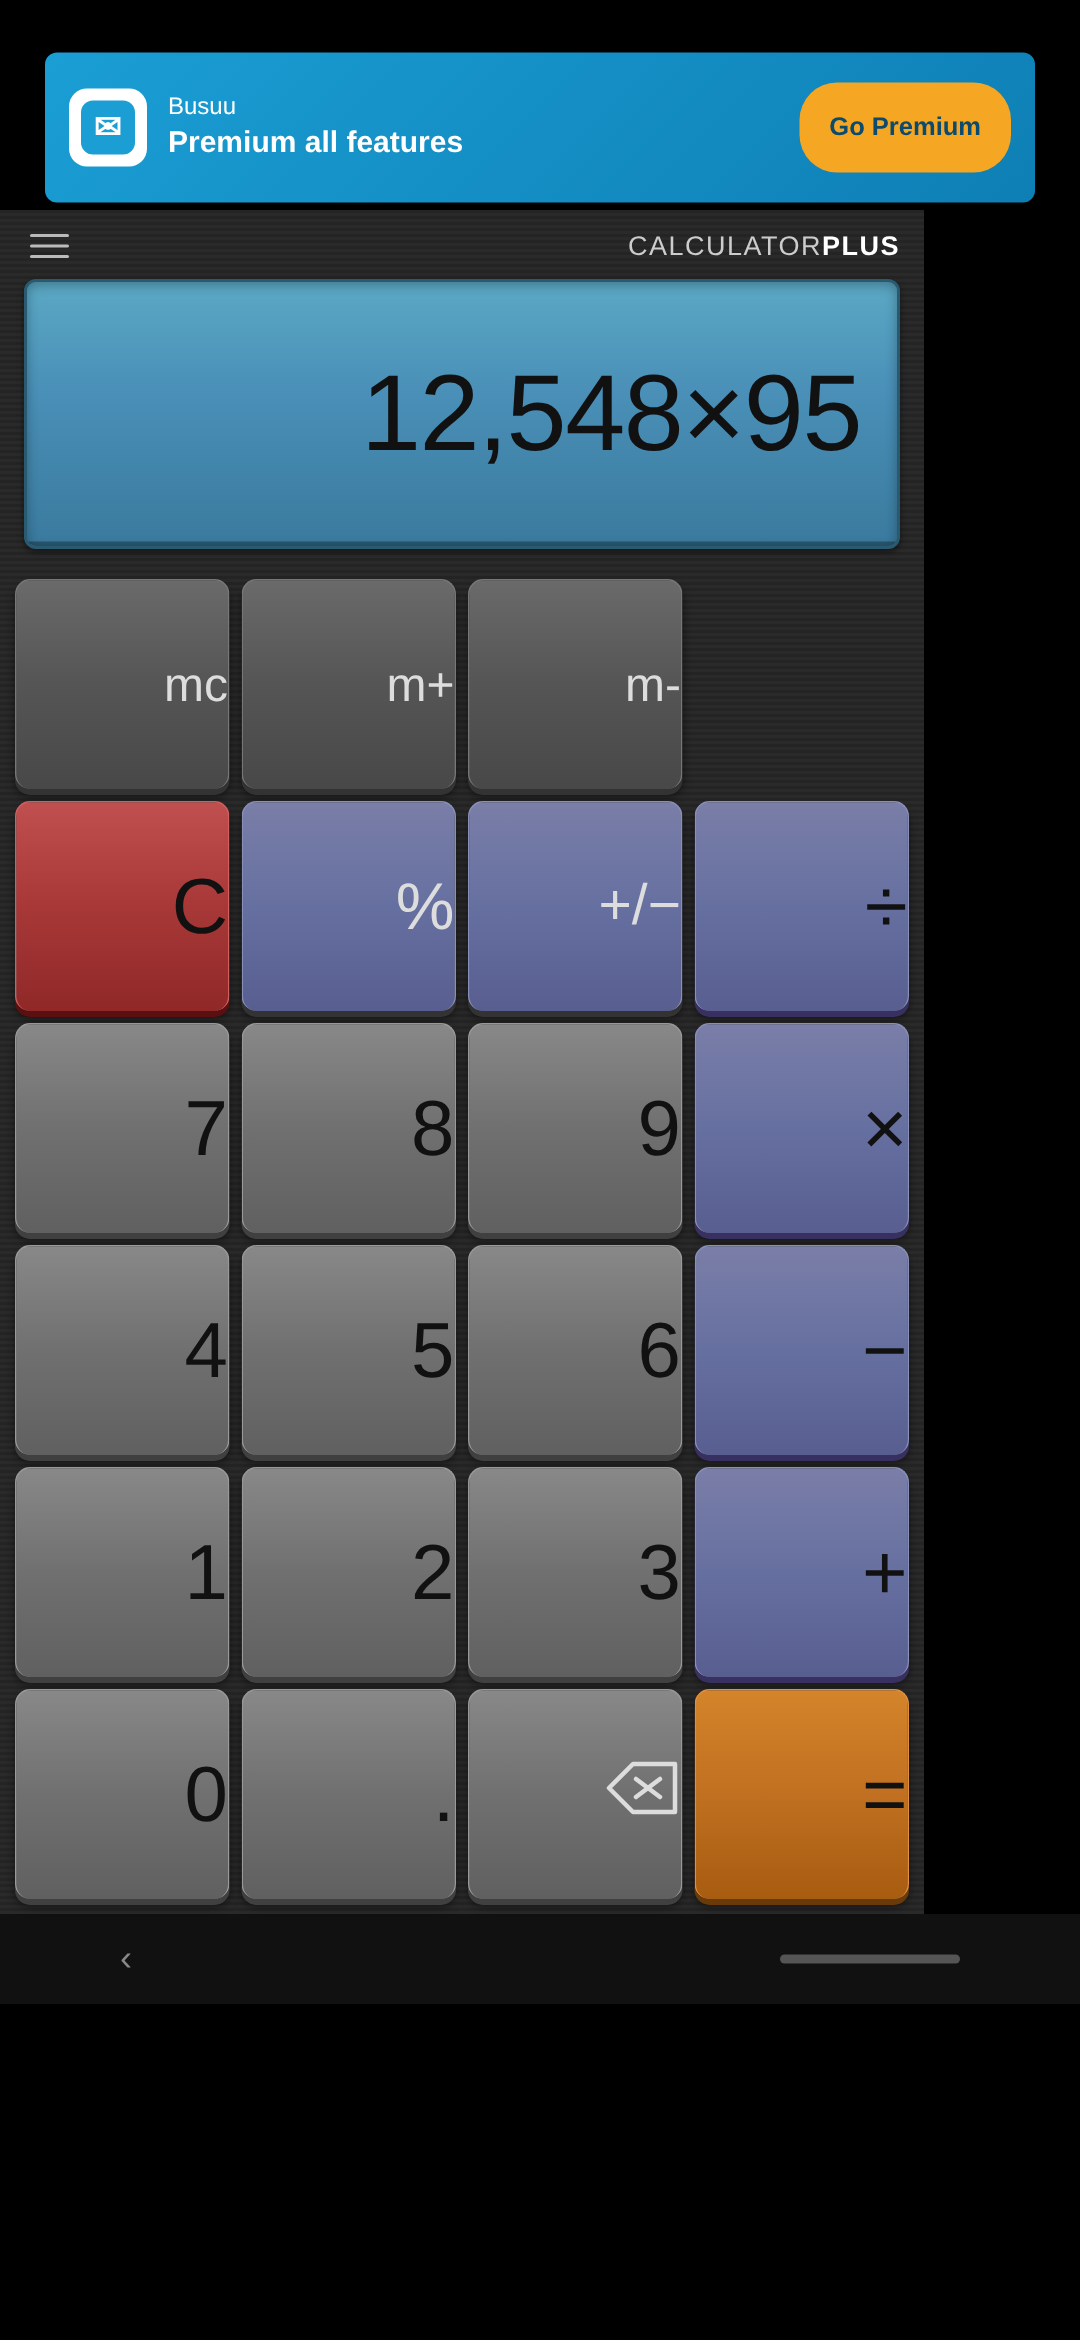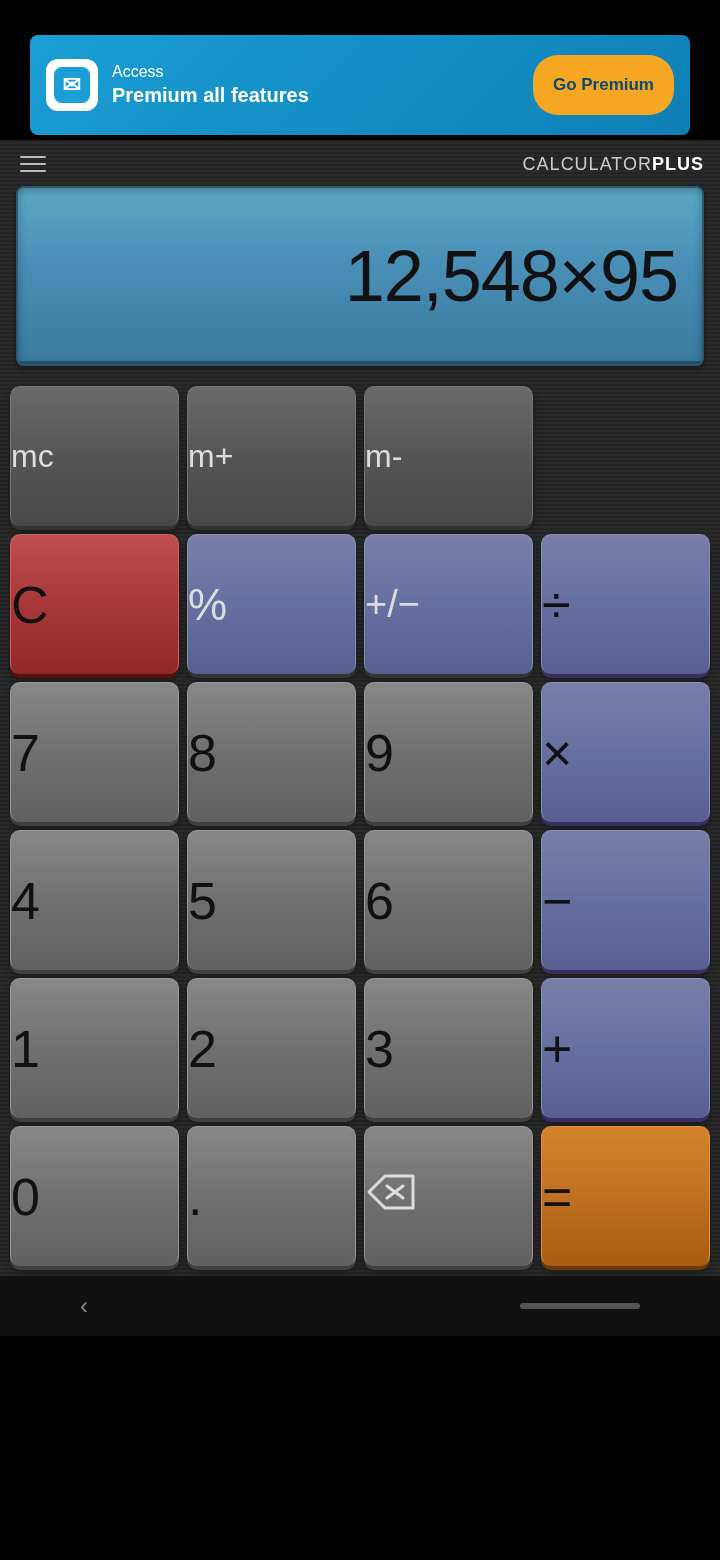--- a/index.html
+++ b/index.html
@@ -77,21 +77,21 @@
       padding: 20px 20px;
       font-size: 17px;
       font-weight: 700;
       cursor: pointer;
       white-space: nowrap;
       flex-shrink: 0;
     }
 
     
     .calc-wrapper {
-      width: 720px;
+      width: 616px;
       background: #2a2a2a;
       background-image: repeating-linear-gradient(
         0deg,
         transparent,
         transparent 2px,
         rgba(0,0,0,0.15) 2px,
         rgba(0,0,0,0.15) 4px
       );
       padding-top: 8px;
     }
@@ -169,21 +169,21 @@
       grid-template-columns: repeat(4, 1fr);
       gap: 8px;
     }
 
     
     .calc-btn {
       height: 140px;
       border-radius: 10px;
       display: flex;
       align-items: center;
-      justify-content: flex-start;
+      justify-content: flex-end;
       font-size: 52px;
       font-weight: 400;
       cursor: pointer;
       border: none;
       position: relative;
       user-select: none;
     }
 
     
     .btn-memory {
@@ -277,21 +277,21 @@
 <div class="status-bar"></div>
 
 <div style="height:110px; display:flex; flex-direction:column; align-items:center; padding-top:5px;">
   <div class="ad-banner">
     <div class="ad-logo">
       <div class="ad-logo-inner">
         <span class="ad-logo-icon">✉</span>
       </div>
     </div>
     <div class="ad-text">
-      <span class="ad-brand">Access</span>
+      <span class="ad-brand">Busuu</span>
       <span>Premium all features</span>
     </div>
     <button class="go-premium-btn">Go Premium</button>
   </div>
 
 </div>
 
 <div class="calc-wrapper">
 
   <div class="calc-header">

